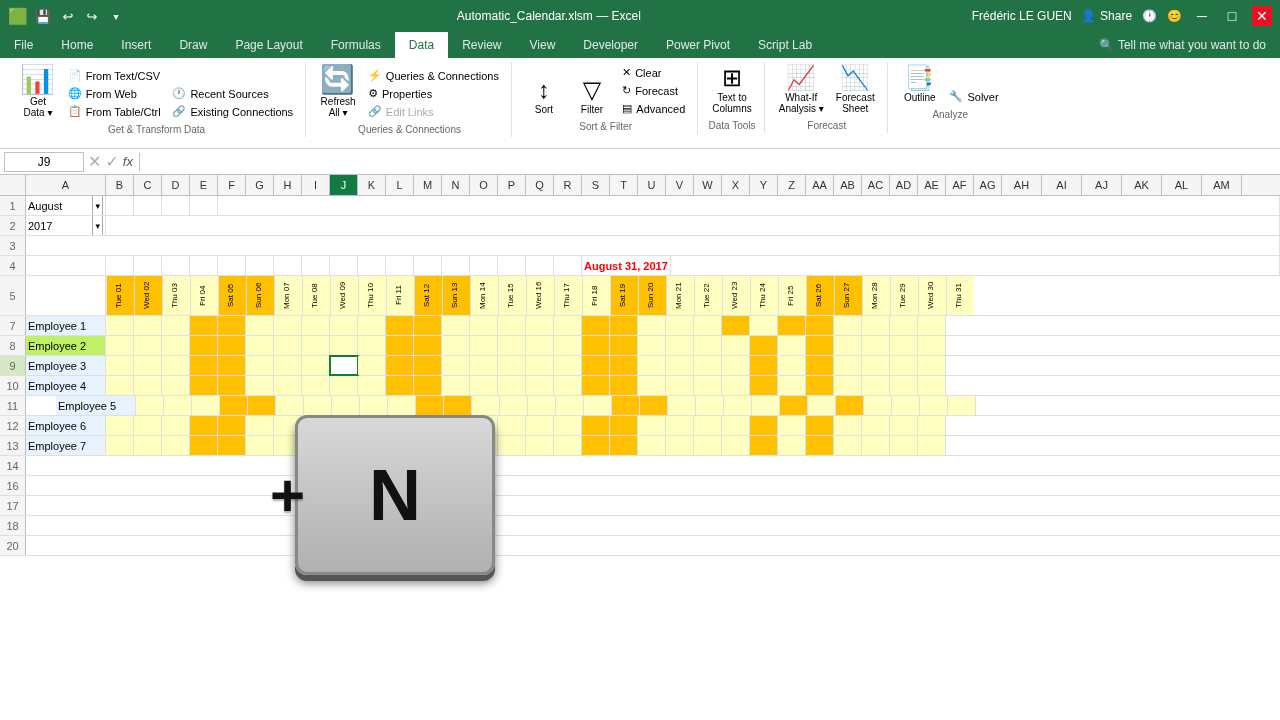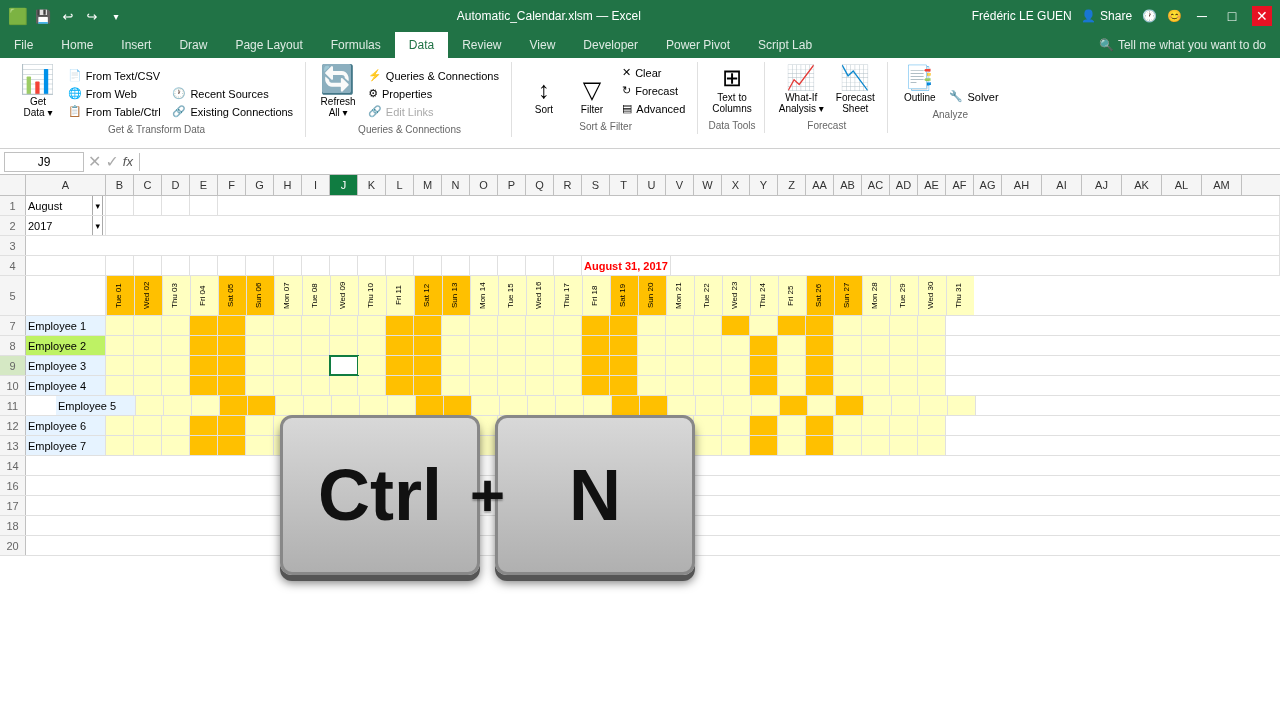--- a/index.html
+++ b/index.html
@@ -724,21 +724,18 @@
           <div style="flex:1;"></div>
         </div>
       <div class="sheet-row">
           <div class="row-num">20</div>
           <div style="flex:1;"></div>
         </div>
     </div>
   </div>
 
   <div class="overlay">
-    <div class="key-cap">
-      <span>Ctrl</span>
-    </div>
     <div class="key-plus">+</div>
     <div class="key-cap">
       <span>N</span>
     </div>
   </div>
 </div>
 
 </body></html>

